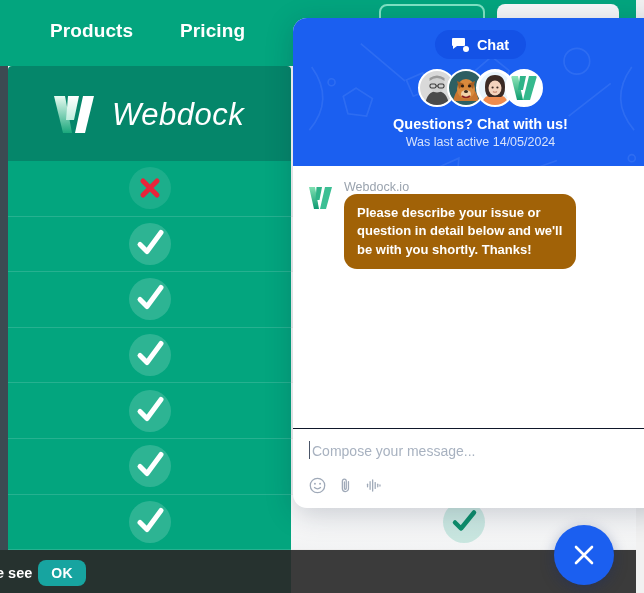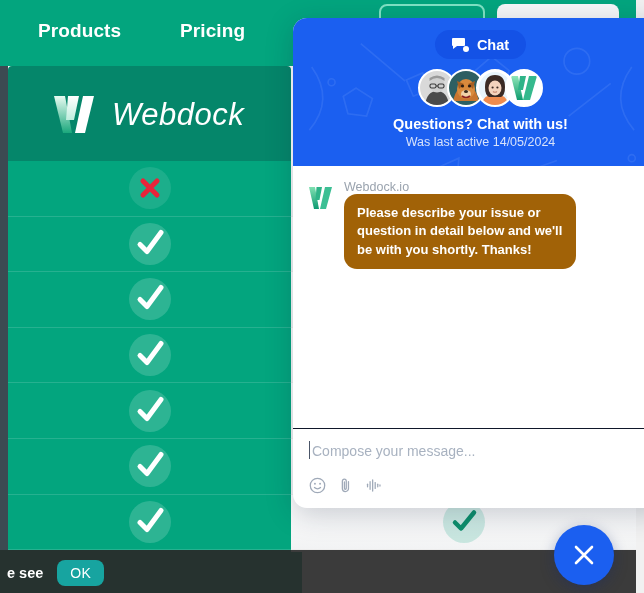--- a/index.html
+++ b/index.html
@@ -16,21 +16,21 @@
   .site-header {
     position: absolute; left: 0; top: 0; width: 636px; height: 66px;
     background: #03a57e;
     z-index: 1;
   }
   .nav-item {
     position: absolute; top: 20px;
     color: #ffffff; font-size: 19px; font-weight: bold; letter-spacing: .1px;
     white-space: nowrap;
   }
-  .nav-products { left: 38px; }
+  .nav-products { left: 50px; }
   .nav-pricing  { left: 180px; }
   .nav-third    { left: 300px; }
 
   .hdr-btn-outline {
     position: absolute; left: 379px; top: 4px; width: 106px; height: 36px;
     border: 2px solid #7fe3c4; border-radius: 8px; background: transparent;
   }
   .hdr-btn-solid {
     position: absolute; left: 497px; top: 4px; width: 122px; height: 36px;
     border-radius: 8px; background: #f6f7f8;
@@ -90,34 +90,34 @@
     position: absolute; left: 0; top: 550px; width: 636px; height: 43px;
     background: #3b3b3b; z-index: 4;
   }
   .scrim-left-dark {
     position: absolute; left: 0; top: 550px; width: 291px; height: 43px;
     background: #26322f; z-index: 5;
   }
 
   
   .cookie-bar {
-    position: absolute; left: 11px; top: 552px; width: 291px; height: 41px;
+    position: absolute; left: 0; top: 552px; width: 291px; height: 41px;
     background: #26322f; z-index: 9;
-    display: flex; align-items: center; gap: 8px; padding-left: 0;
+    display: flex; align-items: center; gap: 0; padding-left: 0;
   }
   .cookie-text {
     color: #ffffff; font-size: 14.5px; font-weight: bold; white-space: nowrap;
     margin-left: -4px;
   }
   .cookie-link {
     color: #2f8fe0; font-size: 14.5px; font-weight: normal; text-decoration: none; white-space: nowrap;
   }
   .cookie-ok {
     margin-left: 6px; background: #17a4a0; color: #ffffff;
-    font-size: 14px; font-weight: normal; border: none; border-radius: 8px;
+    font-size: 14px; font-weight: bold; border: none; border-radius: 8px;
     padding: 5px 13px; cursor: pointer; letter-spacing: .4px;
   }
 
   
   .widget {
     position: absolute; left: 293px; top: 18px; width: 375px; height: 490px;
     background: #ffffff; border-radius: 14px; z-index: 20;
     box-shadow: 0 6px 28px rgba(20,30,60,.22);
     overflow: hidden; display: flex; flex-direction: column;
   }

